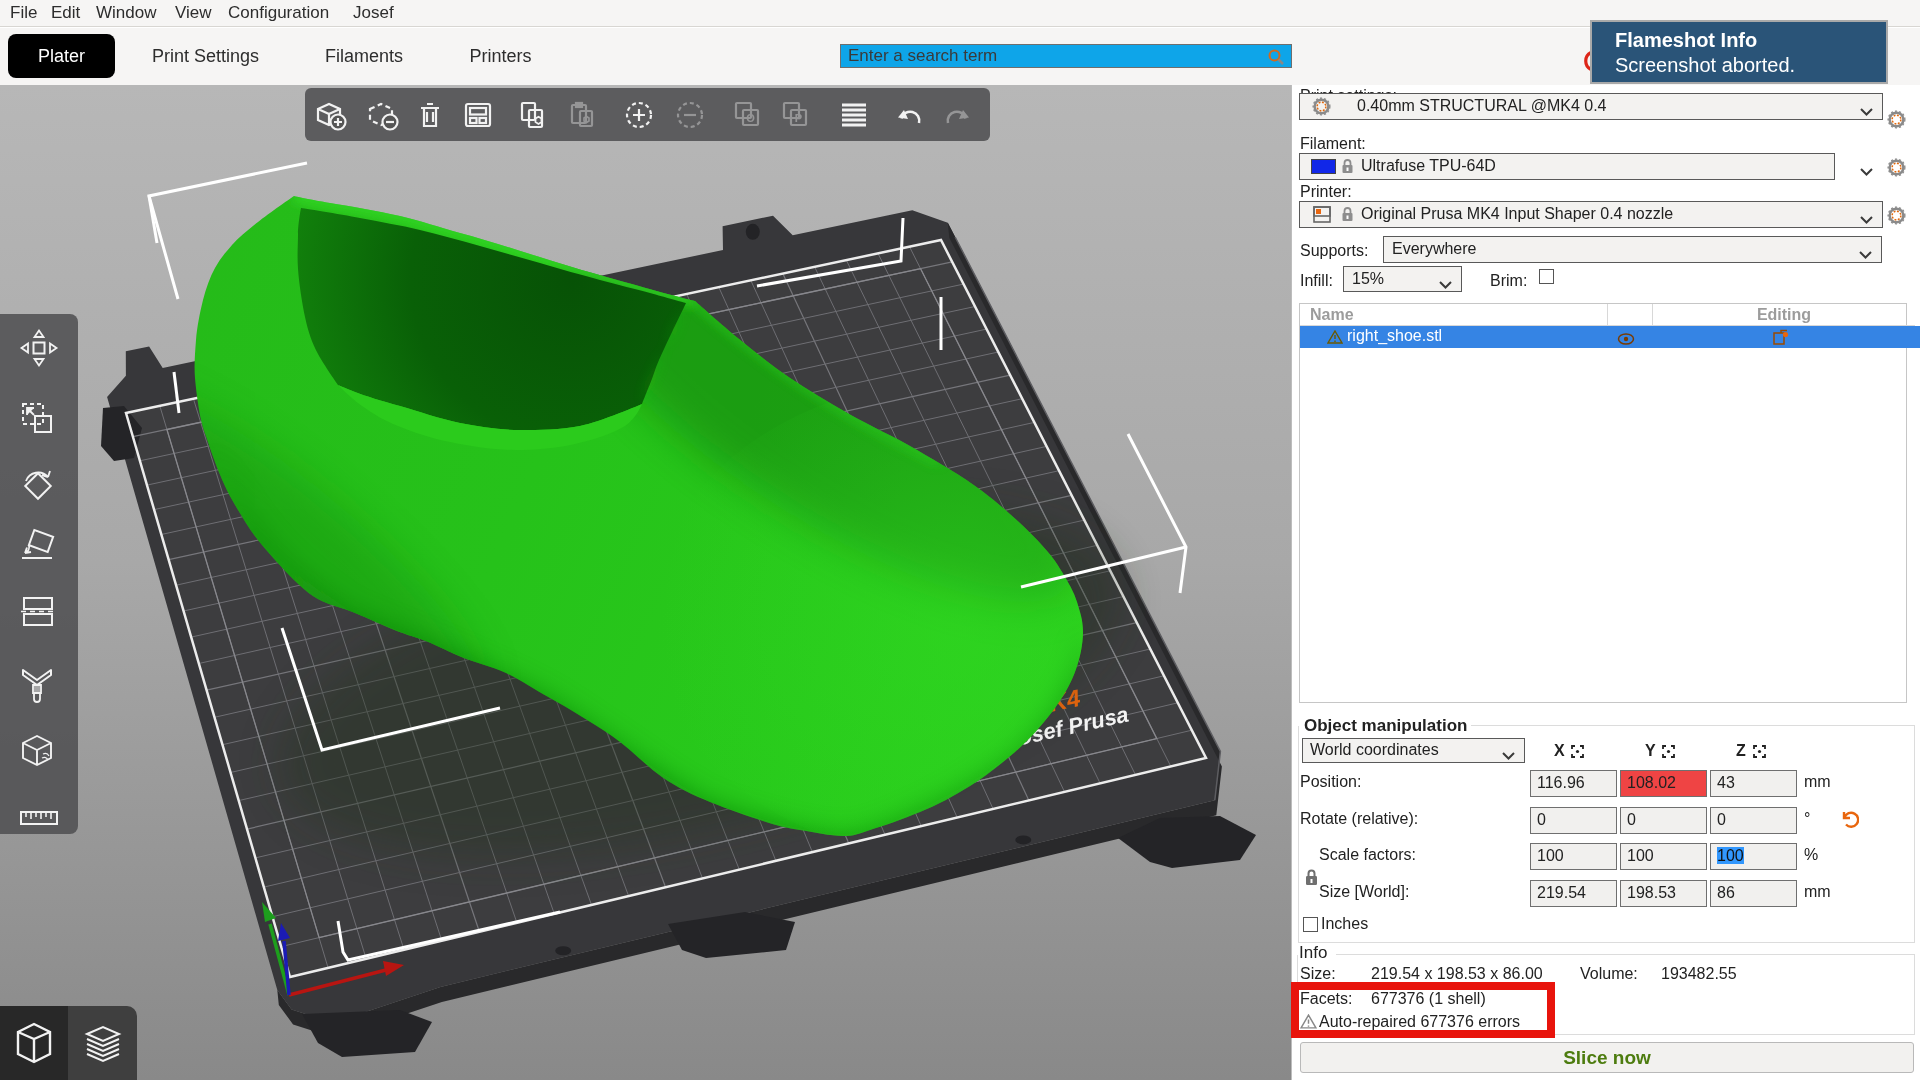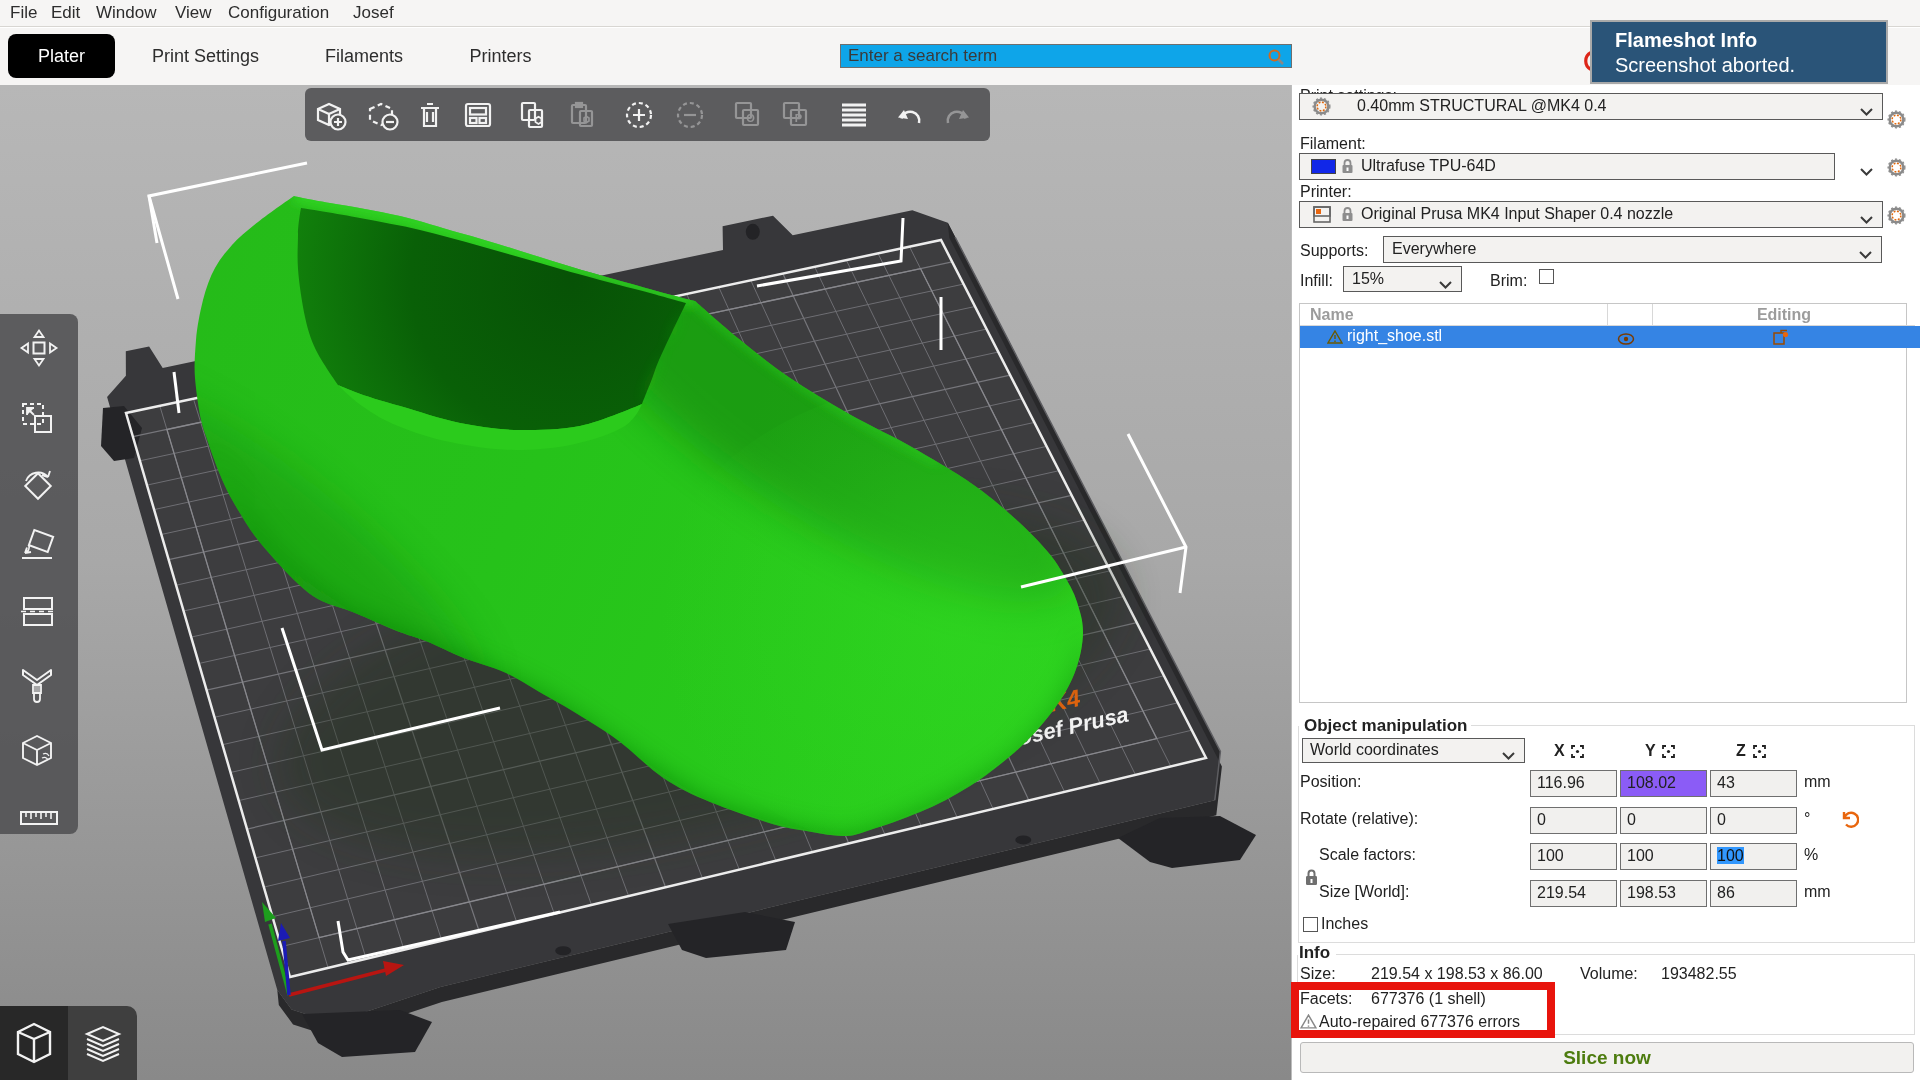--- a/index.html
+++ b/index.html
@@ -416,21 +416,21 @@
       </svg></div>
 <div style="position:absolute;left:444px;top:657px;font-weight:bold;font-size:16px;">Z</div>
 <div style="position:absolute;left:461px;top:659px;"><svg width="13" height="13" viewBox="0 0 13 13">
         <g stroke="#222" stroke-width="1.8" fill="none">
           <path d="M1,4 V1 H4 M9,1 H12 V4 M12,9 V12 H9 M4,12 H1 V9"></path>
         </g>
         <circle cx="6.5" cy="6.5" r="1.6" fill="#222"></circle>
       </svg></div>
 <div style="position:absolute;left:8px;top:688px;font-size:16px;">Position:</div>
 <div style="position:absolute;left:238px;top:685px;width:87px;height:27px;background:#f1f0ee;border:1px solid #6f6f6f;font-size:16px;padding:3px 0 0 6px;">116.96</div>
-<div style="position:absolute;left:328px;top:685px;width:87px;height:27px;background:#8b5cf6;border:1px solid #6f6f6f;font-size:16px;padding:3px 0 0 6px;">108.02</div>
+<div style="position:absolute;left:328px;top:685px;width:87px;height:27px;background:#ef4444;border:1px solid #6f6f6f;font-size:16px;padding:3px 0 0 6px;">108.02</div>
 <div style="position:absolute;left:418px;top:685px;width:87px;height:27px;background:#f1f0ee;border:1px solid #6f6f6f;font-size:16px;padding:3px 0 0 6px;">43</div>
 <div style="position:absolute;left:512px;top:688px;font-size:16px;">mm</div>
 <div style="position:absolute;left:8px;top:725px;font-size:16px;">Rotate (relative):</div>
 <div style="position:absolute;left:238px;top:722px;width:87px;height:27px;background:#f1f0ee;border:1px solid #6f6f6f;font-size:16px;padding:3px 0 0 6px;">0</div>
 <div style="position:absolute;left:328px;top:722px;width:87px;height:27px;background:#f1f0ee;border:1px solid #6f6f6f;font-size:16px;padding:3px 0 0 6px;">0</div>
 <div style="position:absolute;left:418px;top:722px;width:87px;height:27px;background:#f1f0ee;border:1px solid #6f6f6f;font-size:16px;padding:3px 0 0 6px;">0</div>
 <div style="position:absolute;left:512px;top:725px;font-size:16px;">°</div>
 <div style="position:absolute;left:27px;top:761px;font-size:16px;">Scale factors:</div>
 <div style="position:absolute;left:238px;top:758px;width:87px;height:27px;background:#f1f0ee;border:1px solid #6f6f6f;font-size:16px;padding:3px 0 0 6px;">100</div>
 <div style="position:absolute;left:328px;top:758px;width:87px;height:27px;background:#f1f0ee;border:1px solid #6f6f6f;font-size:16px;padding:3px 0 0 6px;">100</div>
@@ -447,21 +447,21 @@
       </svg></div>
 <div style="position:absolute;left:12px;top:784px;"><svg width="15" height="17" viewBox="0 0 15 17">
         <rect x="2" y="7" width="11" height="9" rx="1.2" fill="#6f6f6f"></rect>
         <path d="M4.5,7 V4.5 a3,3 0 0 1 6,0 V7" fill="none" stroke="#6f6f6f" stroke-width="2"></path>
         <rect x="6.5" y="10" width="2" height="4" fill="#fff"></rect>
       </svg></div>
 <div style="position:absolute;left:11px;top:832px;width:15px;height:15px;background:#fff;border:1px solid #555;"></div>
 <div style="position:absolute;left:29px;top:830px;font-size:16px;">Inches</div>
 <div style="position:absolute;left:5px;top:870px;width:618px;height:80px;border:1px solid #dcdcdc;border-top:none;"></div>
 <div style="position:absolute;left:44px;top:869px;width:579px;height:1px;background:#dcdcdc;"></div>
-<div style="position:absolute;left:7px;top:858px;font-weight:bold;font-size:17px;background:#fff;padding-right:4px;">Info</div>
+<div style="position:absolute;left:7px;top:858px;font-weight:normal;font-size:17px;background:#fff;padding-right:4px;">Info</div>
 <div style="position:absolute;left:8px;top:880px;font-size:16px;">Size:</div>
 <div style="position:absolute;left:79px;top:880px;font-size:16px;">219.54 x 198.53 x 86.00</div>
 <div style="position:absolute;left:288px;top:880px;font-size:16px;">Volume:</div>
 <div style="position:absolute;left:369px;top:880px;font-size:16px;">193482.55</div>
 <div style="position:absolute;left:8px;top:905px;font-size:16px;">Facets:</div>
 <div style="position:absolute;left:79px;top:905px;font-size:16px;">677376 (1 shell)</div>
 <div style="position:absolute;left:8px;top:929px;"><svg width="17" height="15" viewBox="0 0 16 14">
         <path d="M8,1 L15,13 L1,13 Z" fill="none" stroke="#888" stroke-width="1.4"></path>
         <path d="M8,5 L8,9 M8,10.8 L8,12" stroke="#888" stroke-width="1.4"></path>
       </svg></div>

